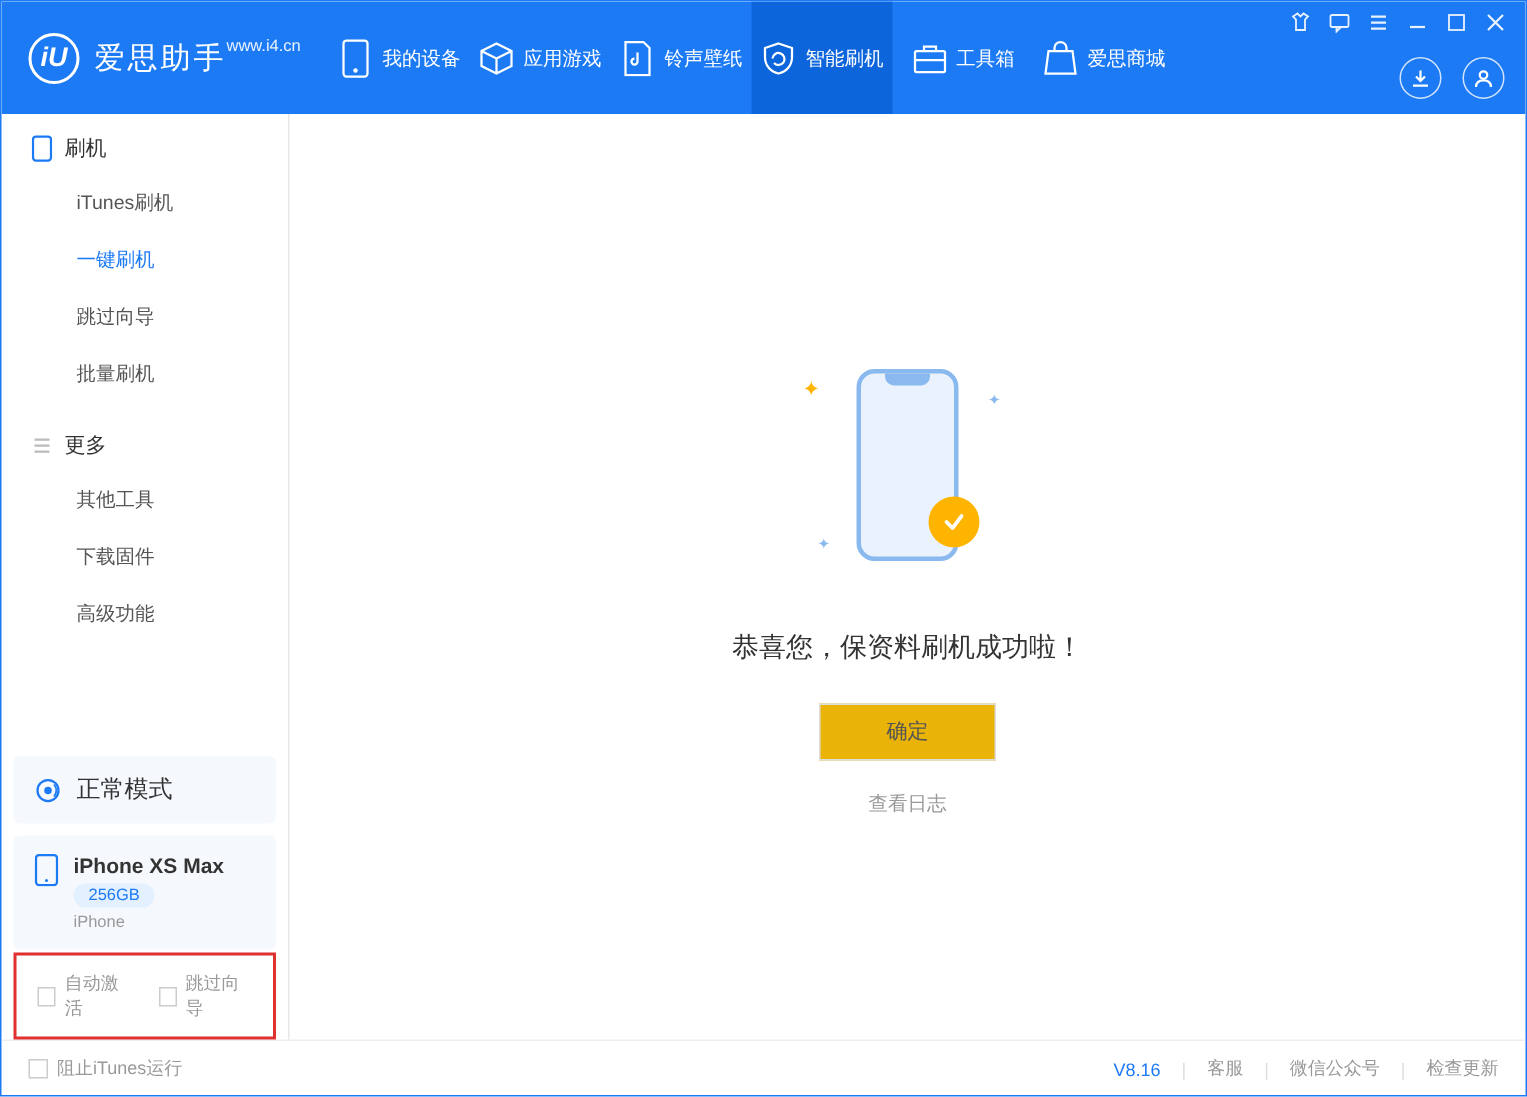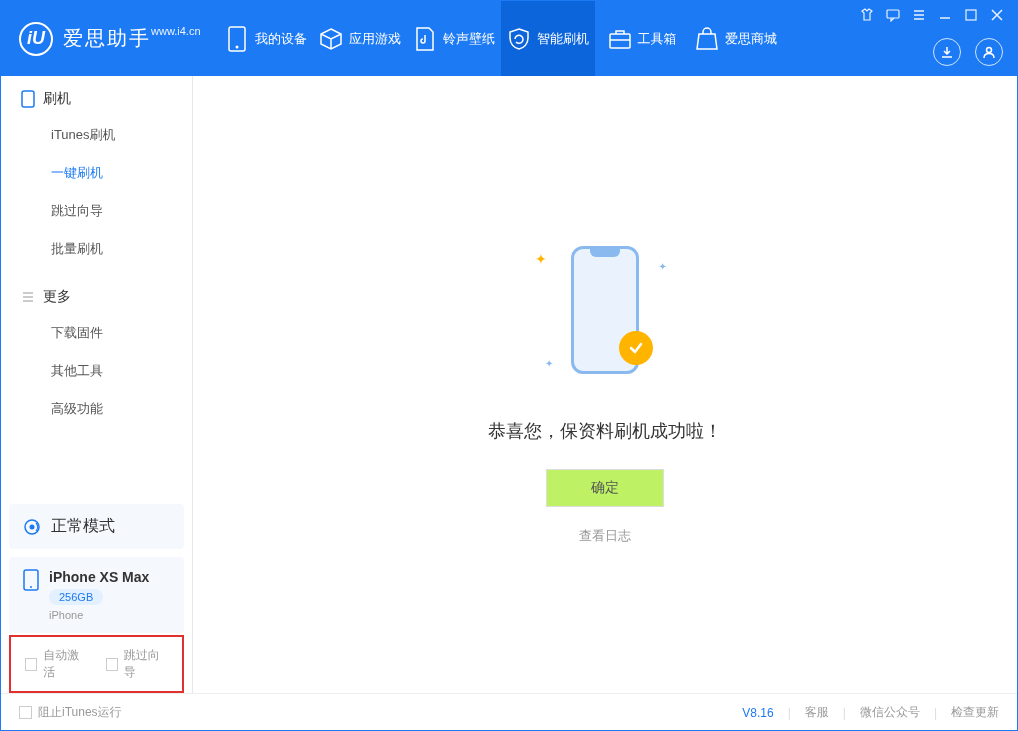--- a/index.html
+++ b/index.html
@@ -36,21 +36,21 @@
 .main { flex: 1; display: flex; flex-direction: column; align-items: center; justify-content: center; }
 .phone-illust { position: relative; width: 180px; height: 170px; display: flex; align-items: center; justify-content: center; }
 .phone-body { width: 68px; height: 128px; border: 3px solid #89b9ee; border-radius: 12px; background: #eaf3fd; position: relative; }
 .phone-notch { position: absolute; top: 0; left: 50%; transform: translateX(-50%); width: 30px; height: 8px; background: #89b9ee; border-radius: 0 0 6px 6px; }
 .check-badge { position: absolute; right: 42px; bottom: 30px; width: 34px; height: 34px; background: #ffb400; border-radius: 50%; display: flex; align-items: center; justify-content: center; }
 .sparkle { position: absolute; font-size: 14px; }
 .sp1 { left: 20px; top: 26px; color: #ffb400; }
 .sp2 { left: 30px; bottom: 26px; color: #89b9ee; font-size: 10px; }
 .sp3 { right: 28px; top: 36px; color: #89b9ee; font-size: 10px; }
 .success-text { font-size: 18px; color: #333; margin-top: 24px; }
-.ok-btn { margin-top: 26px; border: 1px solid #ddd; background: #bef264; padding: 9px 44px; font-size: 14px; color: #555; cursor: pointer; }
+.ok-btn { margin-top: 26px; border: 1px solid #ddd; background: #eab308; padding: 9px 44px; font-size: 14px; color: #555; cursor: pointer; }
 .log-link { margin-top: 20px; font-size: 13px; color: #999; cursor: pointer; }
 .footer { height: 38px; border-top: 1px solid #eee; display: flex; align-items: center; padding: 0 18px; font-size: 12px; color: #999; }
 .footer-left { display: flex; align-items: center; gap: 6px; cursor: pointer; }
 .footer-right { margin-left: auto; display: flex; align-items: center; gap: 14px; }
 .footer-right .sep { color: #ddd; }
 .footer-link { cursor: pointer; }
 .version { color: #1c7af5; }
 svg { display: block; }
 </style>
 </head>
@@ -180,22 +180,22 @@
       <div class="side-item">跳过向导</div>
       <div class="side-item">批量刷机</div>
     </div>
     <div class="side-section">
       <div class="side-header">
         <svg width="14" height="14" viewBox="0 0 14 14">
             <path d="M2 3 H12 M2 7 H12 M2 11 H12" stroke="#bbb" stroke-width="1.5"></path>
           </svg>
         <span>更多</span>
       </div>
+      <div class="side-item">其他工具</div>
       <div class="side-item">下载固件</div>
-      <div class="side-item">其他工具</div>
       <div class="side-item">高级功能</div>
     </div>
 
     <div style="position:absolute; bottom:52px; left:0; right:0;">
       <div class="device-cards">
         <div class="device-card">
           <div class="device-mode">
             <svg width="18" height="18" viewBox="0 0 18 18">
                 <circle cx="9" cy="9" r="7" fill="none" stroke="#1c7af5" stroke-width="1.5"></circle>
                 <circle cx="9" cy="9" r="2.5" fill="#1c7af5"></circle>

